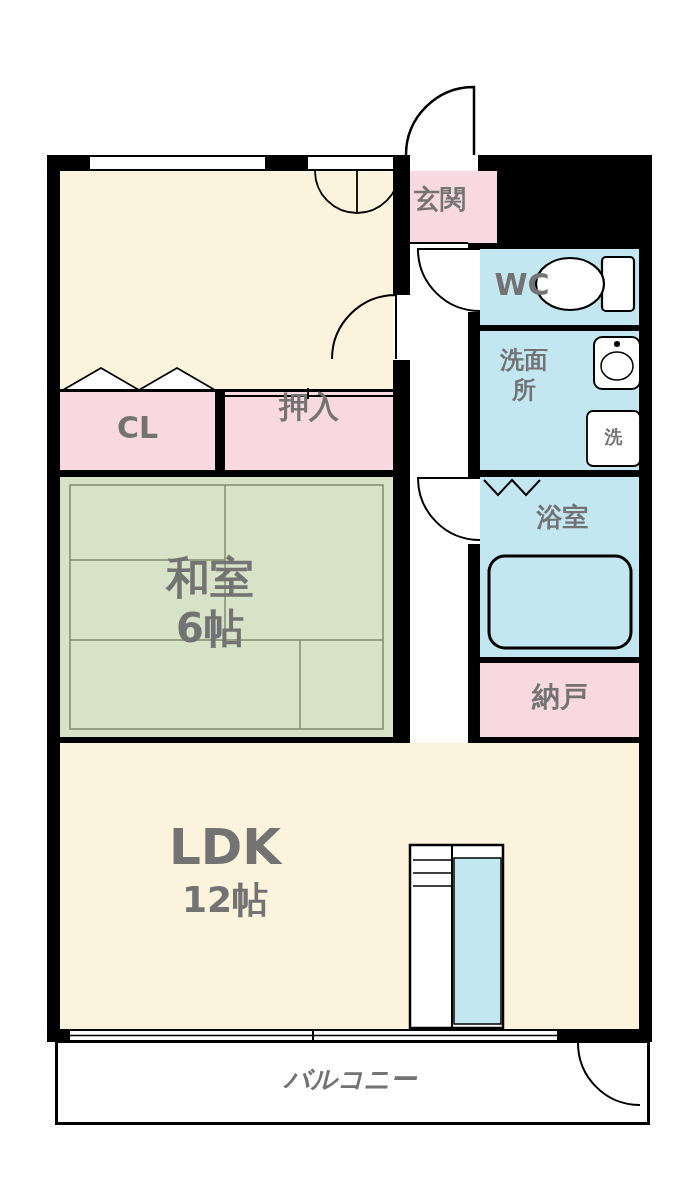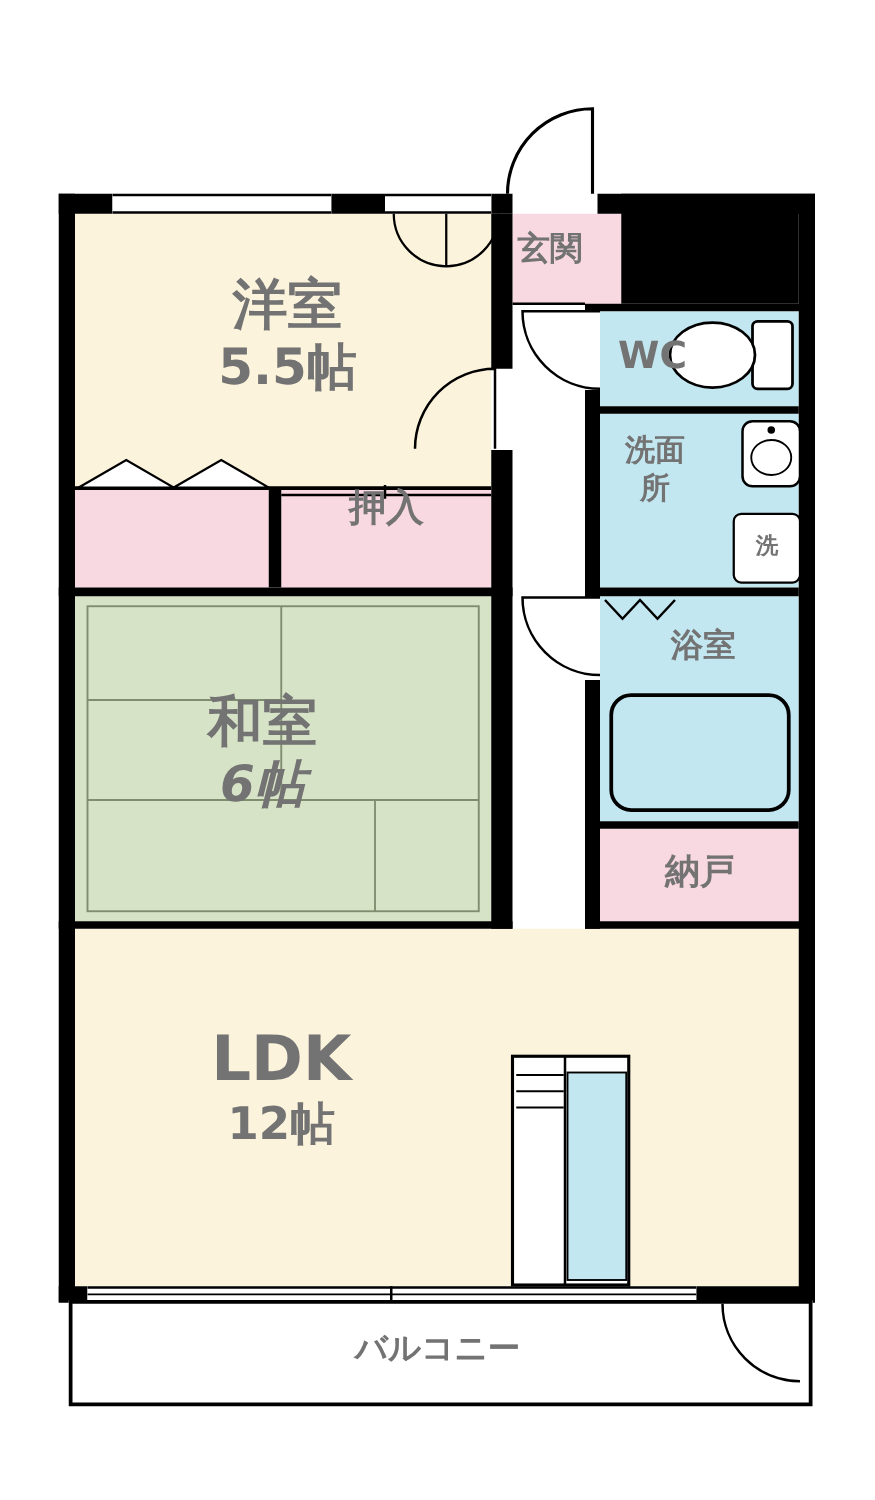--- a/index.html
+++ b/index.html
@@ -117,35 +117,34 @@
       <line x1="413" y1="886" x2="451" y2="886" stroke="#000" stroke-width="1.5"></line>
       <rect x="454" y="858" width="47" height="166" fill="#C3E7F1" stroke="#000" stroke-width="1.5"></rect>
     </g>
 
     <line x1="70" y1="1035.5" x2="557" y2="1035.5" stroke="#000" stroke-width="1.5"></line>
     <line x1="313" y1="1029" x2="313" y2="1042" stroke="#000" stroke-width="2"></line>
 
     <path d="M 578 1043 A 62 62 0 0 0 640 1105" fill="none" stroke="#000" stroke-width="2"></path>
   </svg>
 
-  <div class="label" style="left:110px;top:222px;width:240px;font-size:44px;">洋室</div>
-  <div class="label" style="left:110px;top:274px;width:240px;font-size:40px;">5.5帖</div>
 
   <div class="label" style="left:400px;top:186px;width:80px;font-size:26px;">玄関</div>
   <div class="label" style="left:486px;top:270px;width:72px;font-size:30px;text-align:center;">WC</div>
 
   <div class="label" style="left:486px;top:348px;width:76px;font-size:24px;">洗面</div>
   <div class="label" style="left:486px;top:378px;width:76px;font-size:24px;">所</div>
   <div class="label" style="left:587px;top:428px;width:53px;font-size:18px;">洗</div>
 
   <div class="label" style="left:515px;top:504px;width:95px;font-size:26px;">浴室</div>
   <div class="label" style="left:510px;top:683px;width:100px;font-size:28px;">納戸</div>
 
+  <div class="label" style="left:60px;top:413px;width:155px;font-size:30px;">CL</div>
   <div class="label" style="left:225px;top:392px;width:168px;font-size:30px;">押入</div>
 
   <div class="label" style="left:80px;top:556px;width:260px;font-size:44px;">和室</div>
-  <div class="label" style="left:80px;top:608px;width:260px;font-size:40px;font-style:italic;">6帖</div>
+  <div class="label" style="left:80px;top:608px;width:260px;font-size:40px;">6帖</div>
 
   <div class="label" style="left:90px;top:822px;width:270px;font-size:50px;">LDK</div>
   <div class="label" style="left:90px;top:882px;width:270px;font-size:36px;">12帖</div>
 
-  <div class="label" style="left:230px;top:1066px;width:240px;font-size:26px;">バルコニー</div>
+  <div class="label" style="left:230px;top:1066px;width:240px;font-size:26px;font-style:italic;">バルコニー</div>
 </div>
 
 </body></html>

